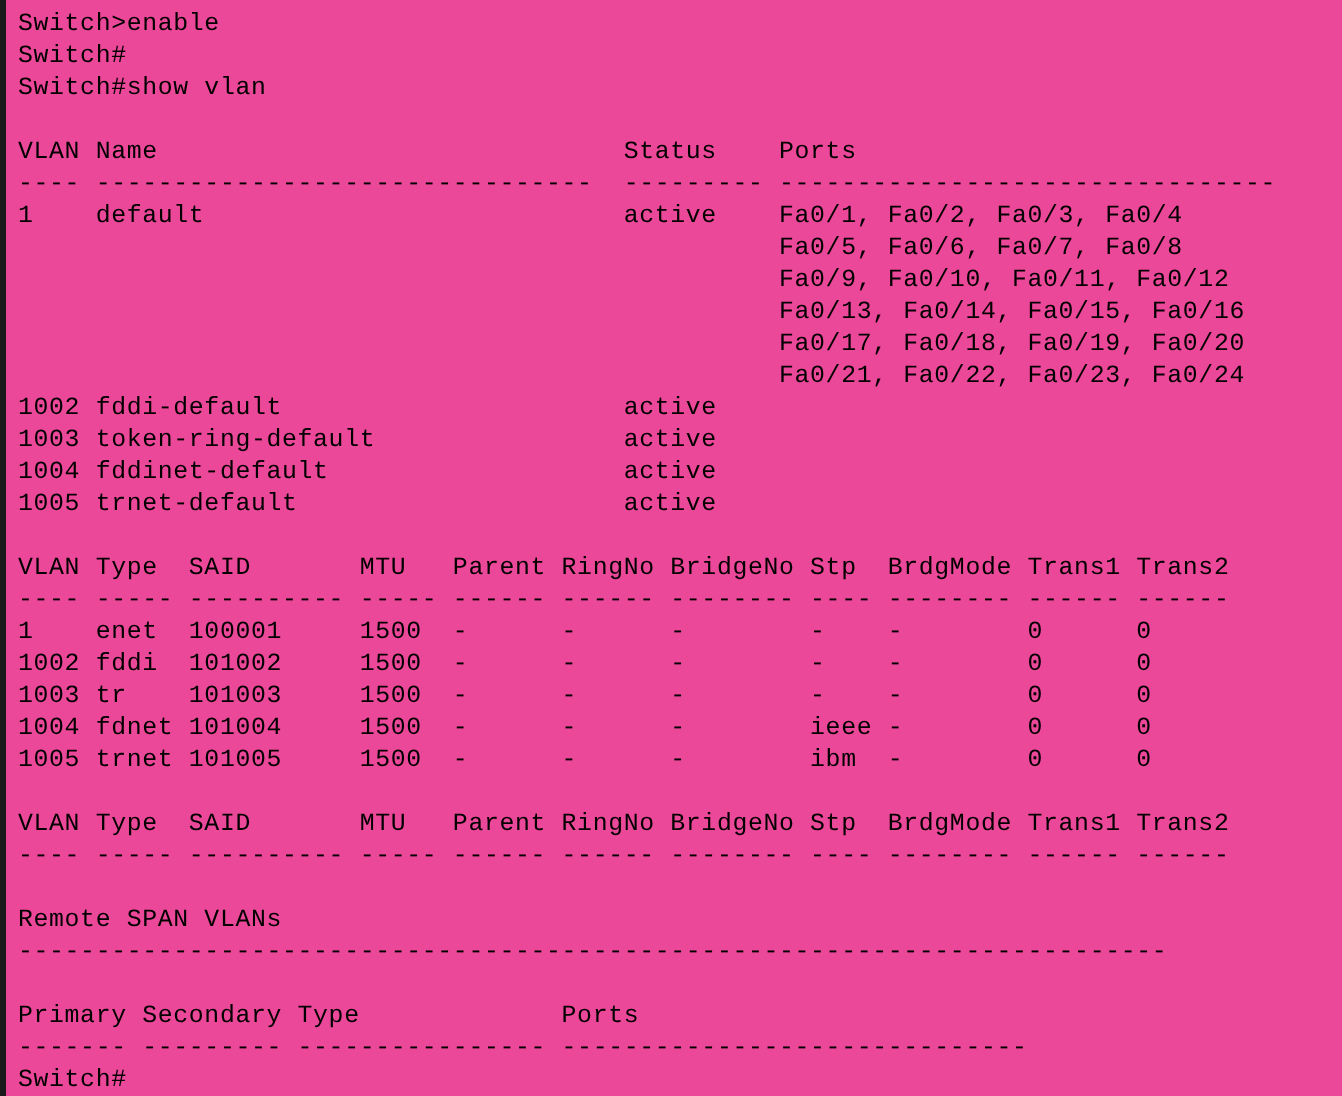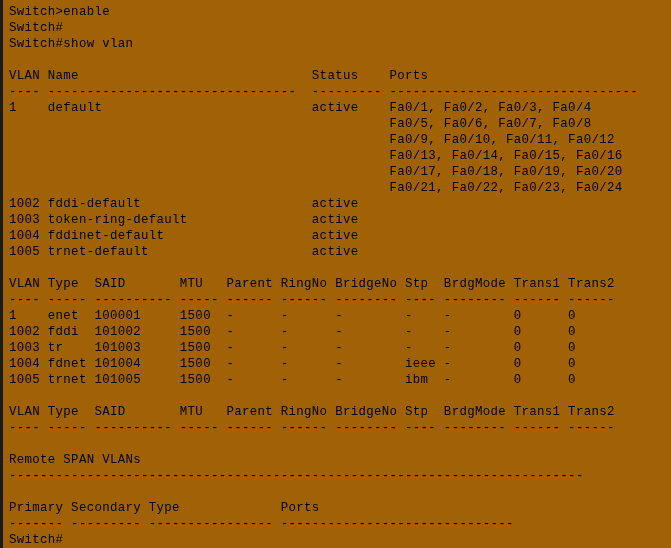--- a/index.html
+++ b/index.html
@@ -11,21 +11,21 @@
   body {
     width: 671px;
     height: 548px;
     overflow: hidden;
     font-family: "Liberation Mono", "DejaVu Sans Mono", monospace;
   }
   #terminal {
     position: relative;
     width: 671px;
     height: 548px;
-    background: #a16207;
+    background: #ec4899;
     box-sizing: border-box;
     border-left: 3px solid #1a1a1a;
     padding: 4px 0 0 6px;
   }
   #console-output {
     margin: 0;
     padding: 0;
     font-family: "Liberation Mono", "DejaVu Sans Mono", monospace;
     font-size: 12.4px;
     line-height: 16px;

